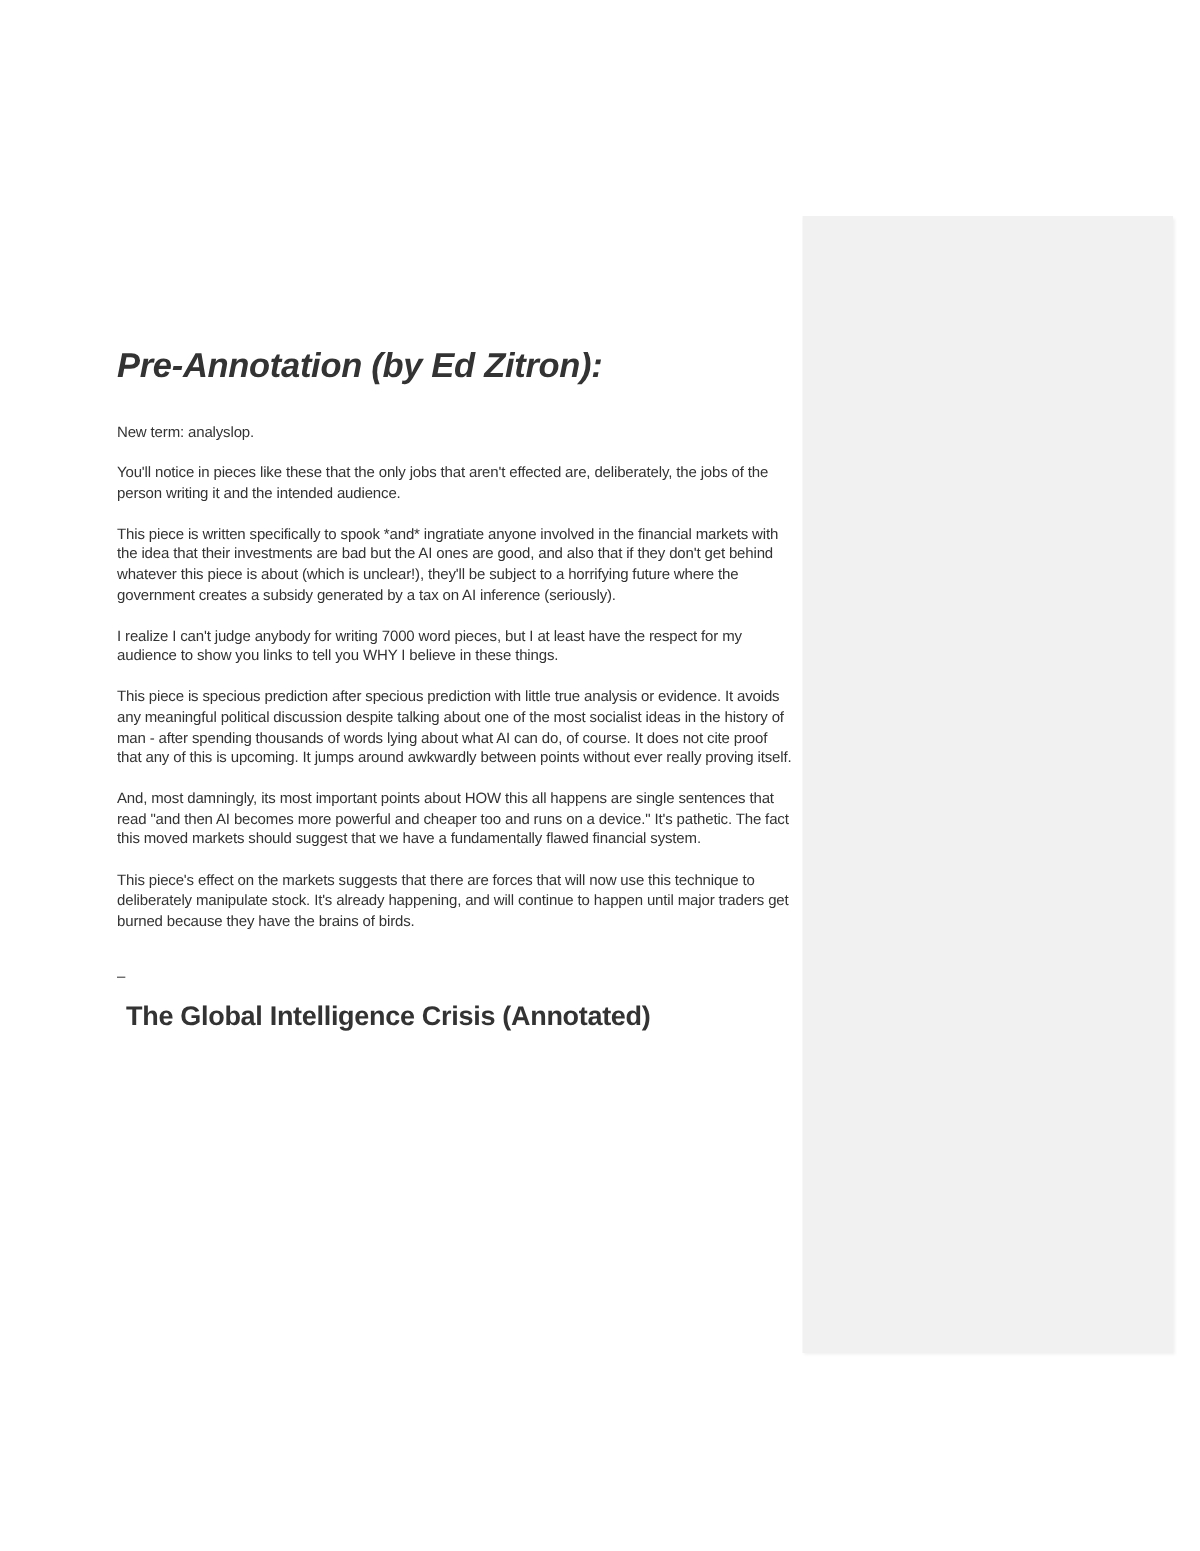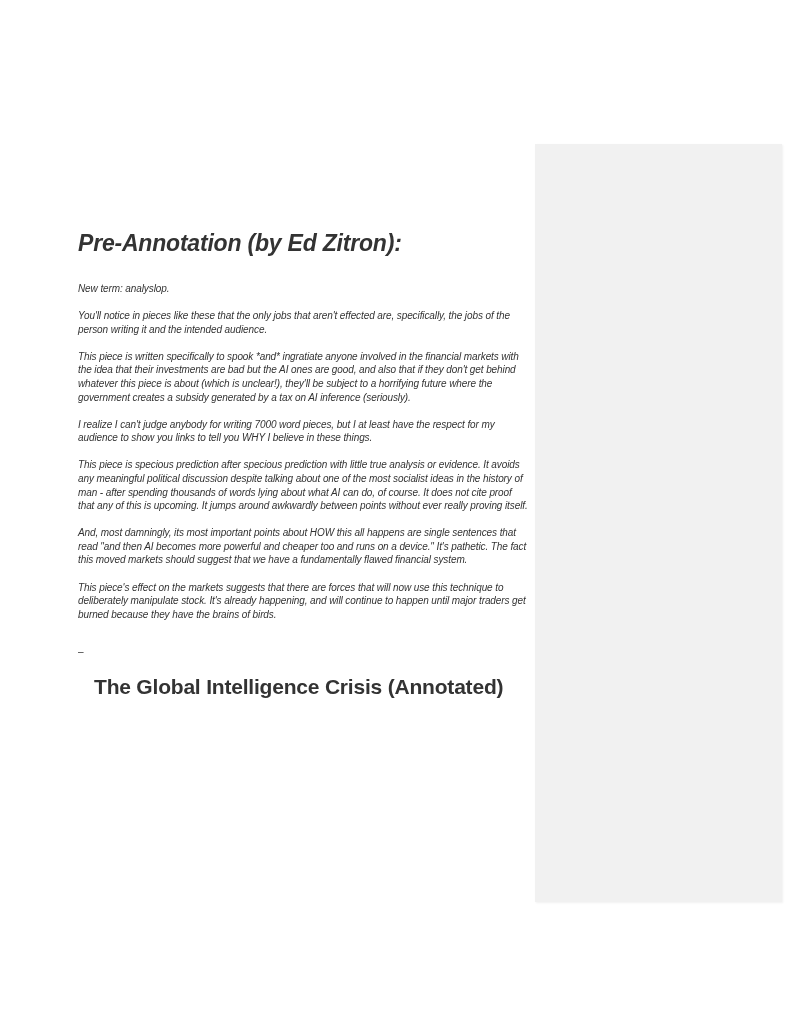--- a/index.html
+++ b/index.html
@@ -34,51 +34,50 @@
       font-size: 23px;
       font-weight: bold;
       font-style: italic;
       margin: 0 0 24px 0;
       line-height: 30px;
       color: #333333;
       letter-spacing: -0.2px;
     }
     .para {
       font-size: 10px;
-      font-style: italic;
       line-height: 13.6px;
       margin: 0 0 13.5px 0;
       color: #333333;
       letter-spacing: -0.1px;
     }
     .divider-dash {
       font-size: 10px;
       line-height: 10px;
       margin: 26px 0 0 0;
       color: #333333;
     }
     .main-title {
-      font-size: 21px;
+      font-size: 18px;
       font-weight: bold;
       line-height: 28px;
-      margin: 16px;
+      margin: 6px;
       color: #333333;
       letter-spacing: -0.2px;
     }
   </style>
 </head>
 <body>
 
 <div class="side-panel"></div>
 
 <div class="content">
   <h2 class="pre-title">Pre-Annotation (by Ed Zitron):</h2>
 
   <p class="para">New term: analyslop.</p>
-  <p class="para">You'll notice in pieces like these that the only jobs that aren't effected are, specifically, the jobs of the person writing it and the intended audience.</p>
+  <p class="para">You'll notice in pieces like these that the only jobs that aren't effected are, deliberately, the jobs of the person writing it and the intended audience.</p>
   <p class="para">This piece is written specifically to spook *and* ingratiate anyone involved in the financial markets with the idea that their investments are bad but the AI ones are good, and also that if they don't get behind whatever this piece is about (which is unclear!), they'll be subject to a horrifying future where the government creates a subsidy generated by a tax on AI inference (seriously).</p>
   <p class="para">I realize I can't judge anybody for writing 7000 word pieces, but I at least have the respect for my audience to show you links to tell you WHY I believe in these things.</p>
   <p class="para">This piece is specious prediction after specious prediction with little true analysis or evidence. It avoids any meaningful political discussion despite talking about one of the most socialist ideas in the history of man - after spending thousands of words lying about what AI can do, of course. It does not cite proof that any of this is upcoming. It jumps around awkwardly between points without ever really proving itself.</p>
   <p class="para">And, most damningly, its most important points about HOW this all happens are single sentences that read "and then AI becomes more powerful and cheaper too and runs on a device." It's pathetic. The fact this moved markets should suggest that we have a fundamentally flawed financial system.</p>
   <p class="para">This piece's effect on the markets suggests that there are forces that will now use this technique to deliberately manipulate stock. It's already happening, and will continue to happen until major traders get burned because they have the brains of birds.</p>
 
   <div class="divider-dash">–</div>
   <h1 class="main-title">The Global Intelligence Crisis (Annotated)</h1>
 </div>
 

